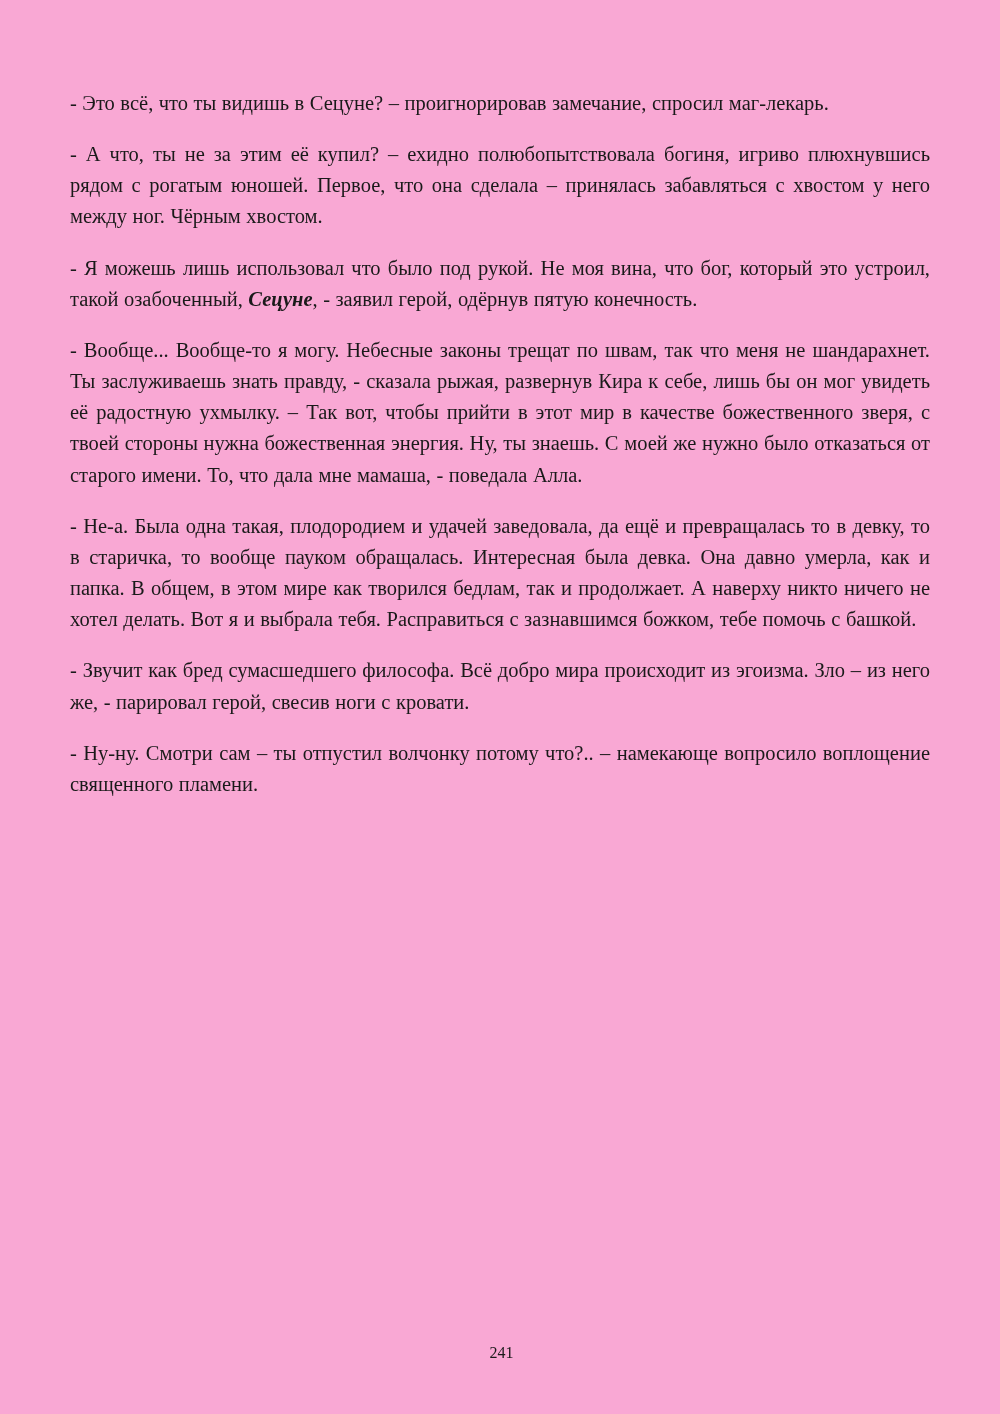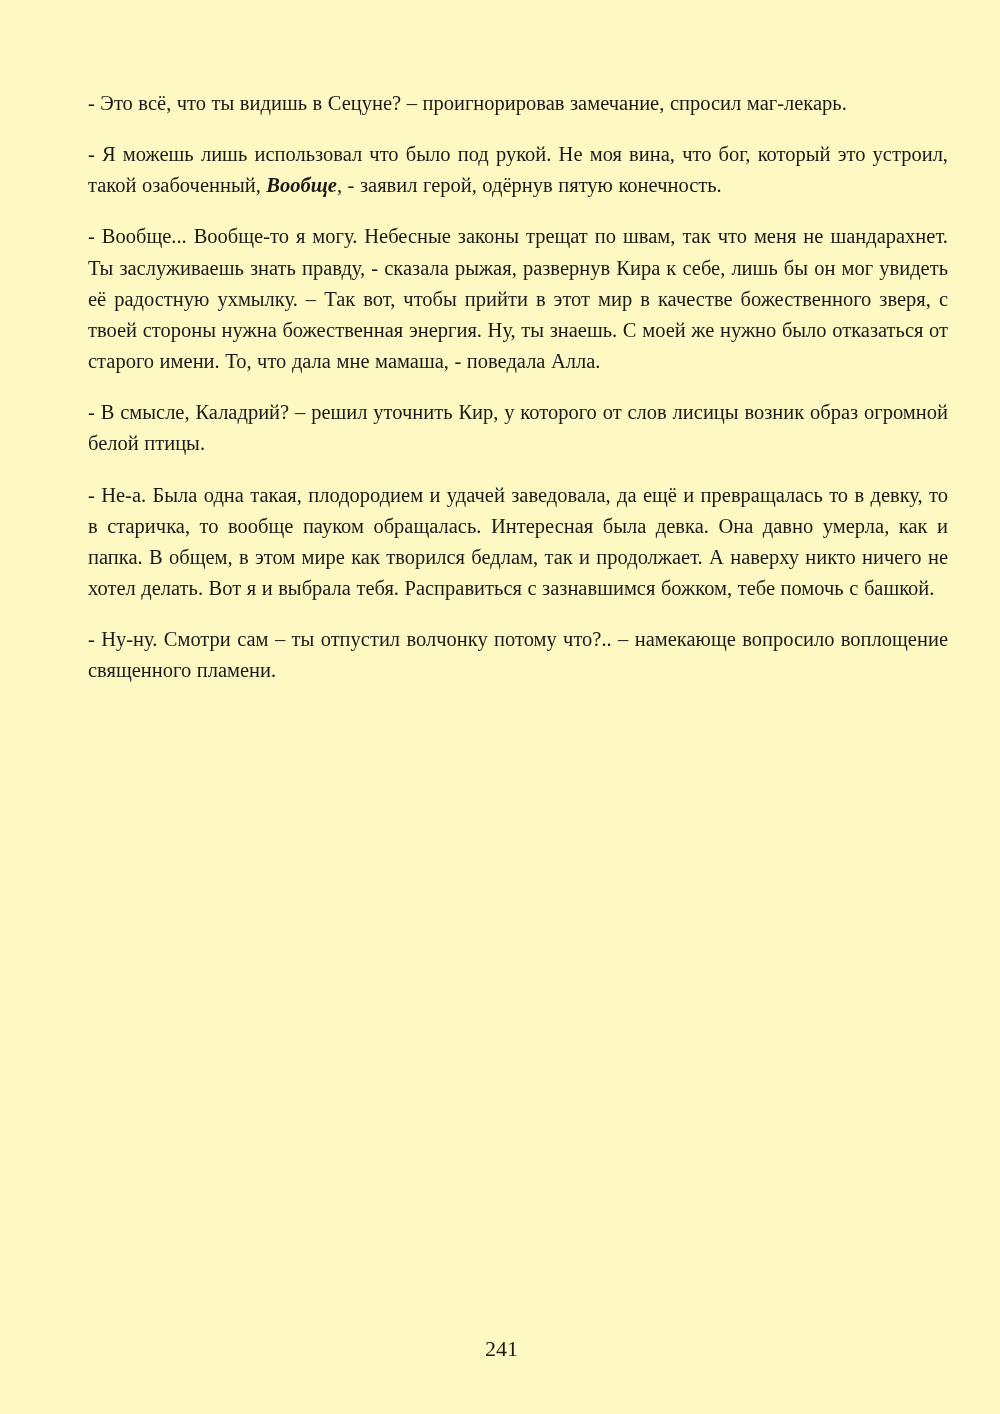--- a/index.html
+++ b/index.html
@@ -11,22 +11,22 @@
     width: 1000px;
     height: 1414px;
     font-family: "Liberation Serif", "DejaVu Serif", serif;
     color: #1a1a1a;
   }
   .page {
     position: relative;
     width: 1000px;
     height: 1414px;
     box-sizing: border-box;
-    padding: 88px 70px 40px 88px;
-    background: #fef9c3;
+    padding: 88px 70px 40px 70px;
+    background: #f9a8d4;
   }
   .content {
     width: 860px;
     margin: 0 auto;
   }
   p.para {
     margin: 0 0 20px 0;
     font-size: 20.5px;
     line-height: 1.52;
     text-align: justify;
@@ -40,45 +40,46 @@
   em.italic {
     font-style: italic;
     font-weight: bold;
   }
   .page-number {
     position: absolute;
     left: 3px;
     right: 0;
     bottom: 52px;
     text-align: center;
-    font-size: 22px;
+    font-size: 16px;
     font-family: "Liberation Serif", "DejaVu Serif", serif;
     color: #1a1a1a;
   }
 </style>
 </head>
 <body>
 
 <div class="page">
   <div class="content">
 
     <p class="para">- Это всё, что ты видишь в Сецуне? – проигнорировав замечание, спросил маг-лекарь.</p>
 
+    <p class="para">- А что, ты не за этим её купил? – ехидно полюбопытствовала богиня, игриво плюхнувшись рядом с рогатым юношей. Первое, что она сделала – принялась забавляться с хвостом у него между ног. Чёрным хвостом.</p>
 
-    <p class="para"><span>- Я можешь лишь использовал что было под рукой. Не моя вина, что бог, который это устроил, такой озабоченный, </span><em class="italic">Вообще</em><span>, - заявил герой, одёрнув пятую конечность.</span></p>
+    <p class="para"><span>- Я можешь лишь использовал что было под рукой. Не моя вина, что бог, который это устроил, такой озабоченный, </span><em class="italic">Сецуне</em><span>, - заявил герой, одёрнув пятую конечность.</span></p>
 
 
 
     <p class="para">- Вообще... Вообще-то я могу. Небесные законы трещат по швам, так что меня не шандарахнет. Ты заслуживаешь знать правду, - сказала рыжая, развернув Кира к себе, лишь бы он мог увидеть её радостную ухмылку. – Так вот, чтобы прийти в этот мир в качестве божественного зверя, с твоей стороны нужна божественная энергия. Ну, ты знаешь. С моей же нужно было отказаться от старого имени. То, что дала мне мамаша, - поведала Алла.</p>
 
-    <p class="para">- В смысле, Каладрий? – решил уточнить Кир, у которого от слов лисицы возник образ огромной белой птицы.</p>
 
     <p class="para">- Не-а. Была одна такая, плодородием и удачей заведовала, да ещё и превращалась то в девку, то в старичка, то вообще пауком обращалась. Интересная была девка. Она давно умерла, как и папка. В общем, в этом мире как творился бедлам, так и продолжает. А наверху никто ничего не хотел делать. Вот я и выбрала тебя. Расправиться с зазнавшимся божком, тебе помочь с башкой.</p>
 
 
 
+    <p class="para">- Звучит как бред сумасшедшего философа. Всё добро мира происходит из эгоизма. Зло – из него же, - парировал герой, свесив ноги с кровати.</p>
 
     <p class="para">- Ну-ну. Смотри сам – ты отпустил волчонку потому что?.. – намекающе вопросило воплощение священного пламени.</p>
 
   </div>
 
   <div class="page-number">241</div>
 </div>
 
 </body></html>

